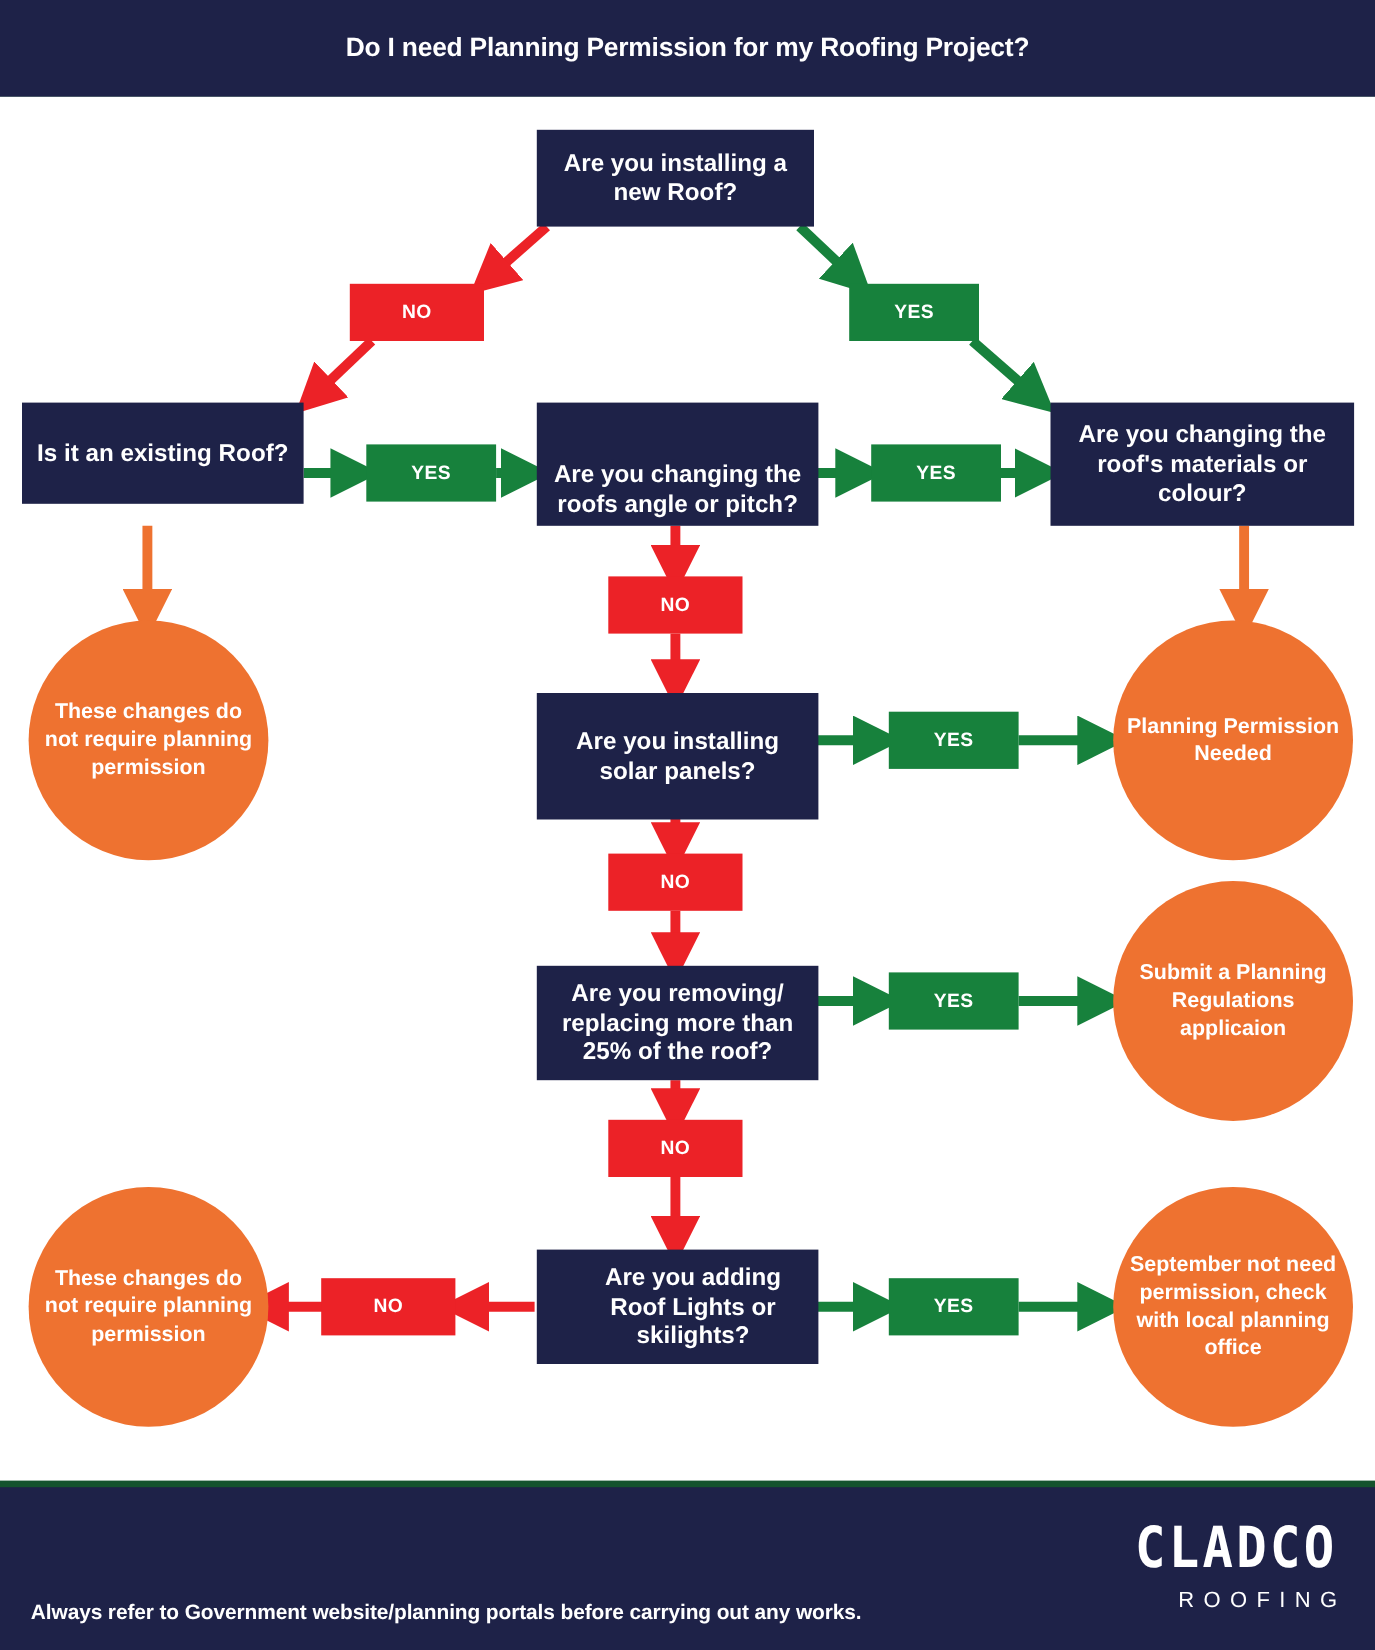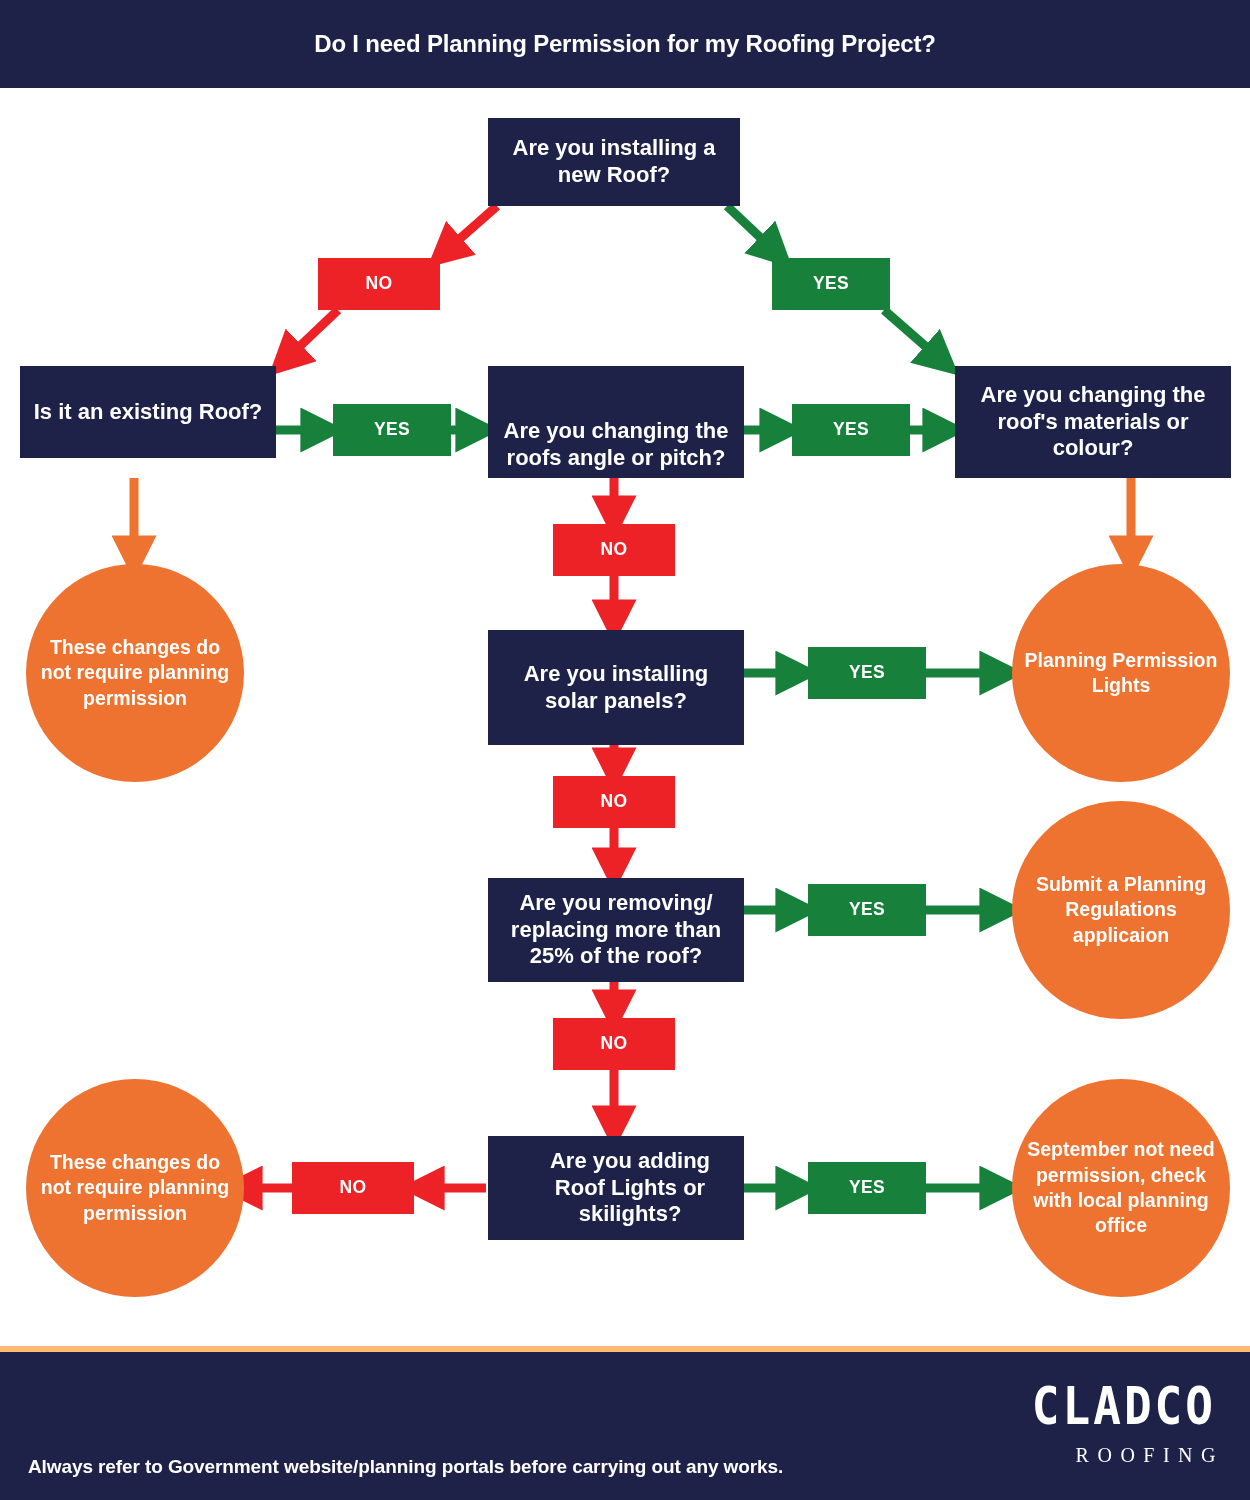--- a/index.html
+++ b/index.html
@@ -2,21 +2,21 @@
 <html><head>
 <meta charset="utf-8">
 <style>
   * { box-sizing: border-box; margin: 0; padding: 0; }
   html, body {
     width: 1250px; height: 1500px;
     background: #ffffff;
     font-family: "Liberation Sans", sans-serif;
     overflow: hidden;
   }
-  #page { position: relative; width: 1250px; height: 1500px; background: #fdba74; }
+  #page { position: relative; width: 1250px; height: 1500px; background: #14532d; }
 
   
   .header {
     position: absolute; left: 0; top: 0; width: 1250px; height: 88px;
     background: #1e2248;
     display: flex; align-items: center; justify-content: center;
   }
   .header-title {
     color: #ffffff; font-size: 24px; font-weight: bold;
     letter-spacing: -0.2px; text-align: center;
@@ -58,21 +58,21 @@
   }
   .logo { position: absolute; right: 34px; top: 34px; text-align: right; }
   .logo-main {
     color: #ffffff; font-size: 46px; font-weight: bold;
     letter-spacing: 3px; line-height: 1;
     font-family: "DejaVu Sans Mono", monospace;
     transform: scaleY(1.12); transform-origin: right bottom;
   }
   .logo-sub {
     color: #ffffff; font-size: 20px; letter-spacing: 8.5px;
-    font-family: Liberation Serif, serif;
+    font-family: Liberation Sans, sans-serif;
     margin-top: 12px; margin-right: -8px;
   }
 </style>
 </head>
 <body>
 
 <div id="page">
 
   <div class="header">
     <div class="header-title">Do I need Planning Permission for my Roofing Project?</div>
@@ -168,21 +168,21 @@
 
     <div class="node question" style="left:488px; top:1048px; width:256px; height:104px;padding-left:38px;">
       <span>Are you adding Roof Lights or skilights?</span>
     </div>
 
     <div class="node outcome" style="left:26px; top:476px; width:218px; height:218px;">
       <span>These changes do not require planning permission</span>
     </div>
 
     <div class="node outcome" style="left:1012px; top:476px; width:218px; height:218px;">
-      <span>Planning Permission Lights</span>
+      <span>Planning Permission Needed</span>
     </div>
 
     <div class="node outcome" style="left:1012px; top:713px; width:218px; height:218px;">
       <span>Submit a Planning Regulations applicaion</span>
     </div>
 
     <div class="node outcome" style="left:26px; top:991px; width:218px; height:218px;">
       <span>These changes do not require planning permission</span>
     </div>
 

